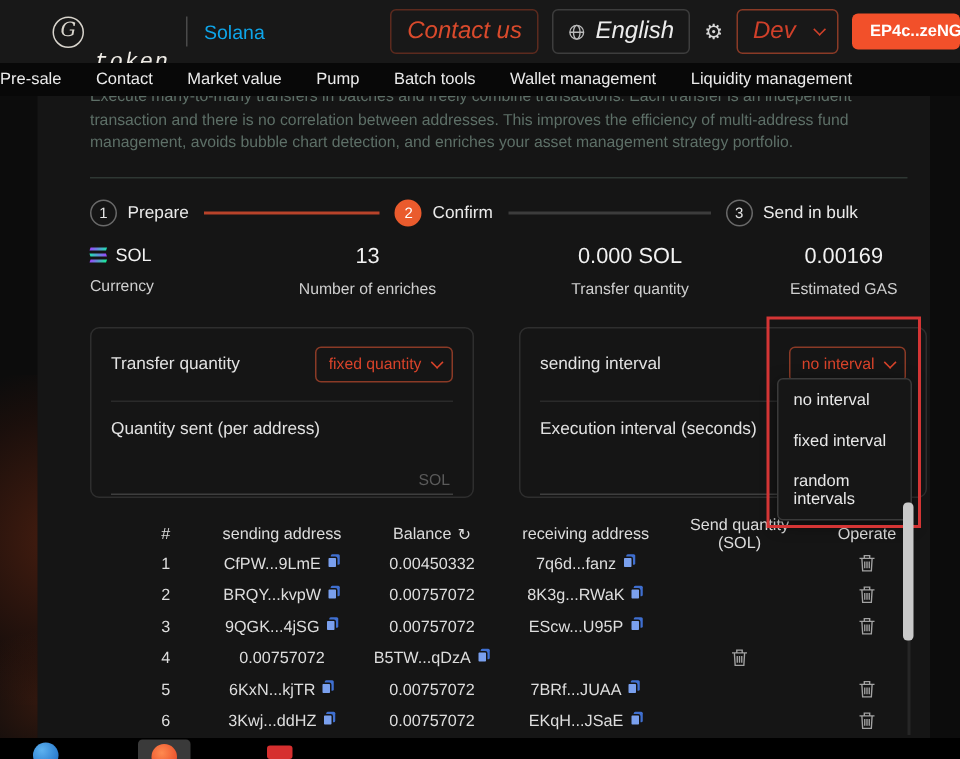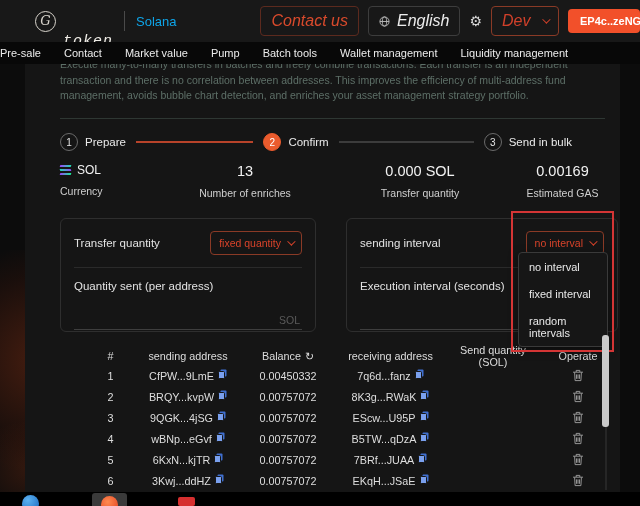--- a/index.html
+++ b/index.html
@@ -311,27 +311,20 @@
           </span>
         <span class="tcell"></span>
         <span class="tcell">
             <button class="trash-btn"><svg width="12" height="13" viewBox="0 0 12 13">
                 <path d="M1 3.2h10M4.2 3V1.4h3.6V3M2.6 3.4l.5 8.2h5.8l.5-8.2M4.5 5.4v4.4M6 5.4v4.4M7.5 5.4v4.4" stroke="#a3a3a3" stroke-width="0.9" fill="none"></path>
               </svg></button>
           </span>
       </div>
       <div class="trow">
         <span class="tcell">4</span>
-        <span class="tcell">
-            <span>wBNp...eGvf</span>
-            <svg class="copy-ic" width="9" height="10" viewBox="0 0 9 10">
-              <rect x="2.5" y="0.5" width="6" height="7" rx="1" fill="#3f6fd0"></rect>
-              <rect x="0.5" y="2.5" width="6" height="7" rx="1" fill="#7aa0ee" stroke="#151515"></rect>
-            </svg>
-          </span>
         <span class="tcell">0.00757072</span>
         <span class="tcell">
             <span>B5TW...qDzA</span>
             <svg class="copy-ic" width="9" height="10" viewBox="0 0 9 10">
               <rect x="2.5" y="0.5" width="6" height="7" rx="1" fill="#3f6fd0"></rect>
               <rect x="0.5" y="2.5" width="6" height="7" rx="1" fill="#7aa0ee" stroke="#151515"></rect>
             </svg>
           </span>
         <span class="tcell"></span>
         <span class="tcell">

